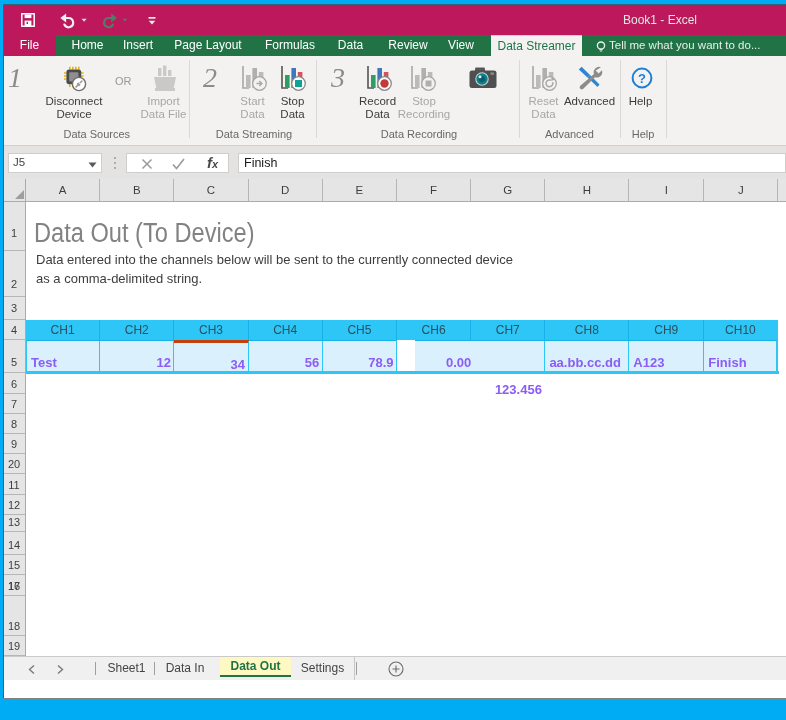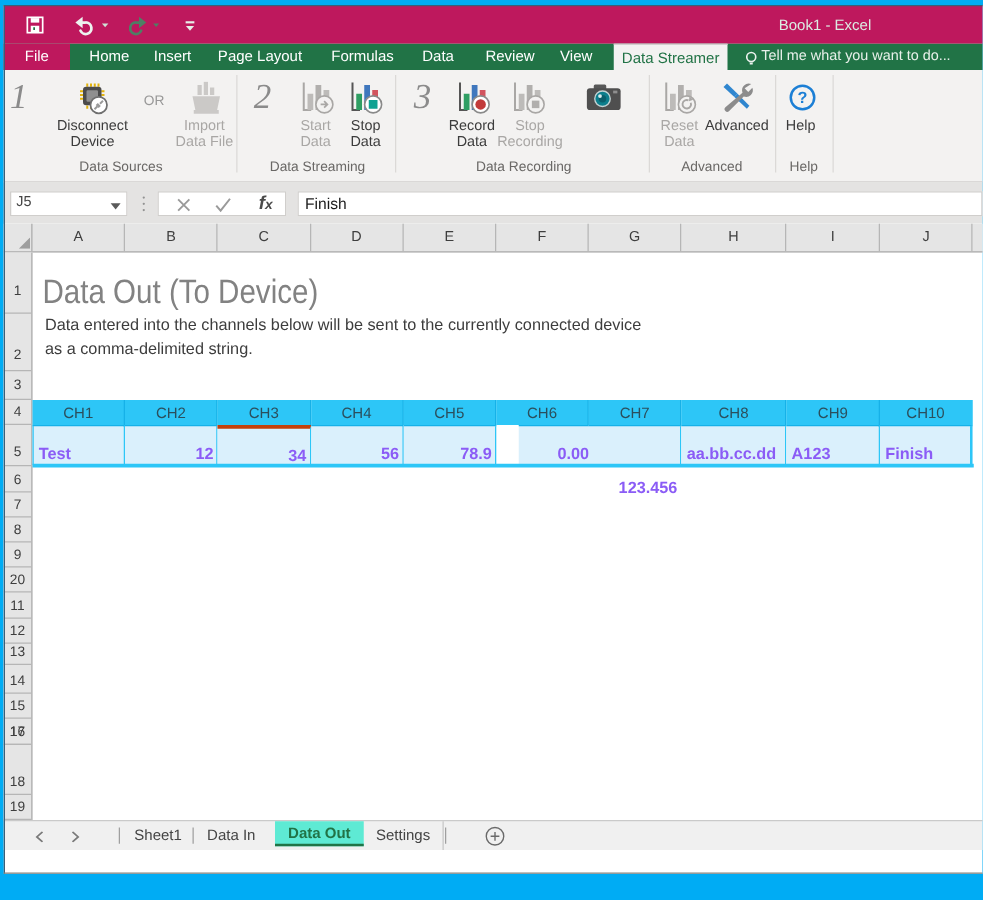--- a/index.html
+++ b/index.html
@@ -314,21 +314,21 @@
   <svg class="abs" style="left:25px;top:8px" width="8" height="9" viewBox="0 0 8 9">
           <path d="M6 0.5 L1.5 4.5 L6 8.5" stroke="#7a7a7a" stroke-width="1.4" fill="none"></path>
         </svg>
   <svg class="abs" style="left:53px;top:8px" width="8" height="9" viewBox="0 0 8 9">
           <path d="M2 0.5 L6.5 4.5 L2 8.5" stroke="#7a7a7a" stroke-width="1.4" fill="none"></path>
         </svg>
   <div class="tsep" style="left:92px;"></div>
   <div class="stab" style="left:93px;width:61px;">Sheet1</div>
   <div class="tsep" style="left:151px;"></div>
   <div class="stab" style="left:151px;width:62px;">Data In</div>
-  <div class="stab" style="left:217px;width:71px;background:#5eead4;border-bottom:2.5px solid #217346;height:18px;line-height:19px;color:#217346;font-weight:bold;box-sizing:content-box;">Data Out</div>
+  <div class="stab" style="left:217px;width:71px;background:#fef9c3;border-bottom:2.5px solid #217346;height:18px;line-height:19px;color:#217346;font-weight:bold;box-sizing:content-box;">Data Out</div>
   <div class="stab" style="left:288px;width:64px;border-right:1px solid #c6c6c6;box-sizing:border-box;">Settings</div>
   <div class="tsep" style="left:353px;"></div>
   <svg class="abs" style="left:385px;top:4px" width="16" height="16" viewBox="0 0 16 16">
    <circle cx="8" cy="8" r="7" fill="none" stroke="#6a6a6a" stroke-width="1.1"></circle>
    <path d="M8 4.5 v7 M4.5 8 h7" stroke="#6a6a6a" stroke-width="1.1"></path>
   </svg>
  </div>
 
 
 </div>

